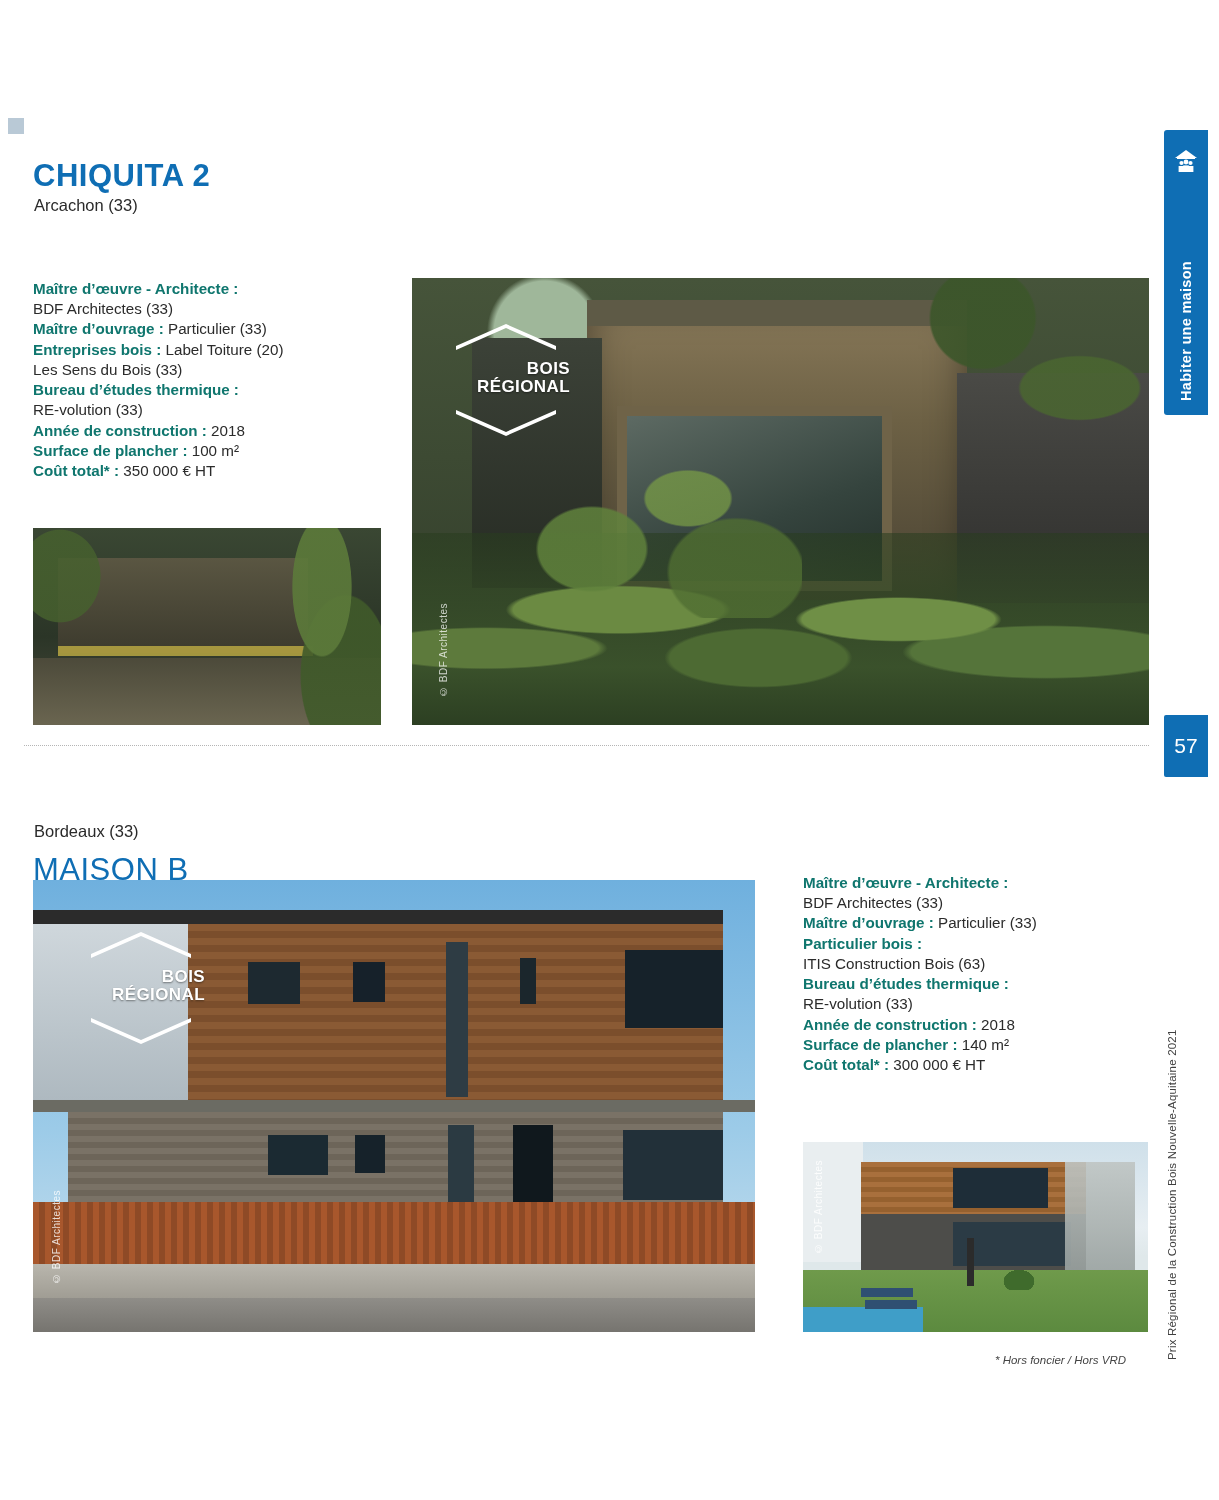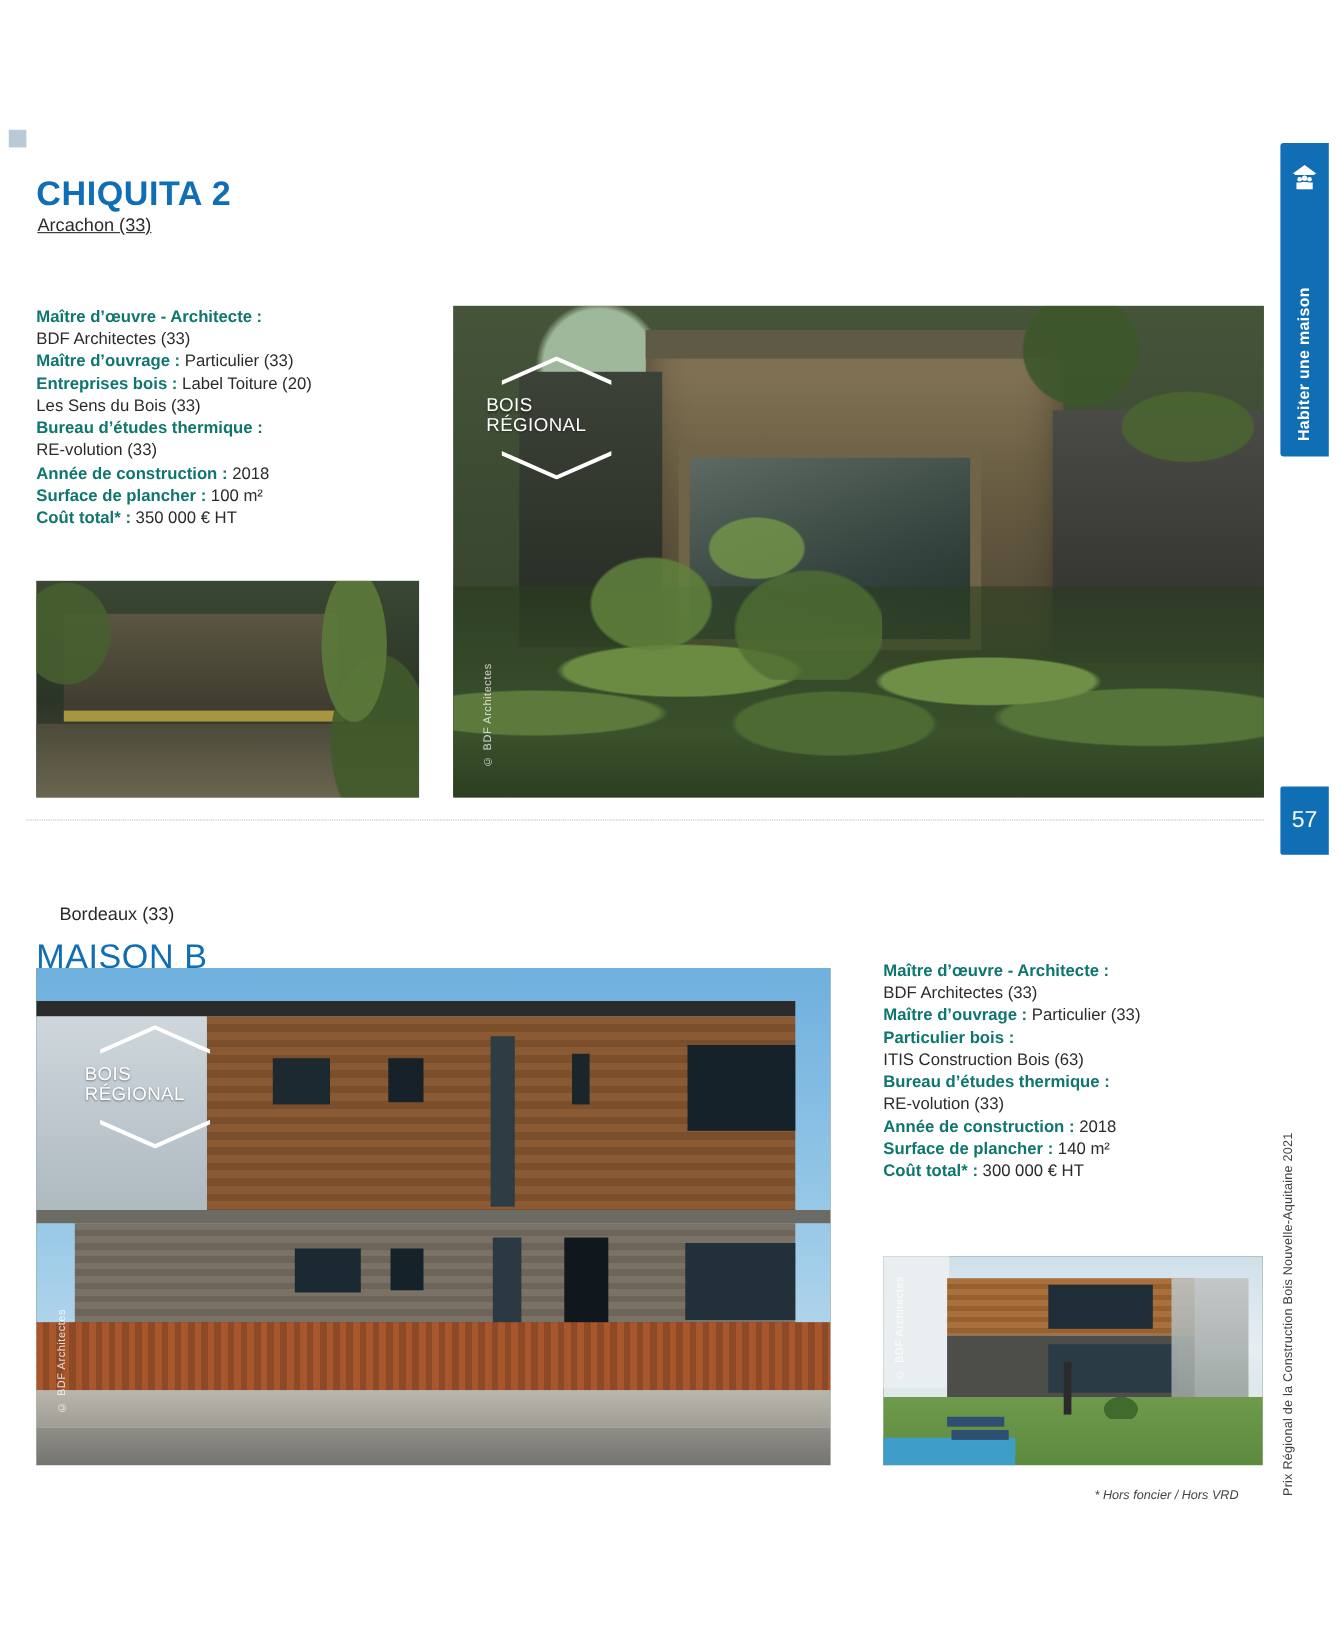--- a/index.html
+++ b/index.html
@@ -105,21 +105,20 @@
     font-weight: bold;
     color: #0f6eb4;
     letter-spacing: 0.5px;
   }
   .proj1-sub {
     position: absolute;
     left: 34px;
     top: 196px;
     font-size: 16.5px;
     color: #2a2a2a;
-    text-decoration: underline;
   }
 
   .info-block {
     position: absolute;
     font-size: 15.2px;
     line-height: 1.33;
     color: #2b2b2b;
   }
   .info-block .k {
     font-weight: bold;
@@ -142,22 +141,22 @@
     position: absolute;
     inset: 0;
   }
 
   
   .badge {
     position: absolute;
     width: 128px;
     height: 120px;
     color: #ffffff;
-    font-weight: normal;
-    text-align: left;
+    font-weight: bold;
+    text-align: right;
     letter-spacing: 0.4px;
     line-height: 1.05;
     text-shadow: 0 1px 2px rgba(0,0,0,.45);
   }
   .badge .chev {
     position: absolute;
     left: 14px;
     width: 100px;
     height: 26px;
   }
@@ -201,21 +200,20 @@
     color: #0f6eb4;
     letter-spacing: 0.5px;
     margin-top: 36px;
   }
   .proj2-sub {
     position: absolute;
     left: 34px;
     top: 822px;
     font-size: 16.5px;
     color: #2a2a2a;
-    margin-left: 20px;
   }
 
   .footnote {
     position: absolute;
     left: 995px;
     top: 1340px;
     font-size: 11.5px;
     font-style: italic;
     color: #444;
     margin-top: 14px;

